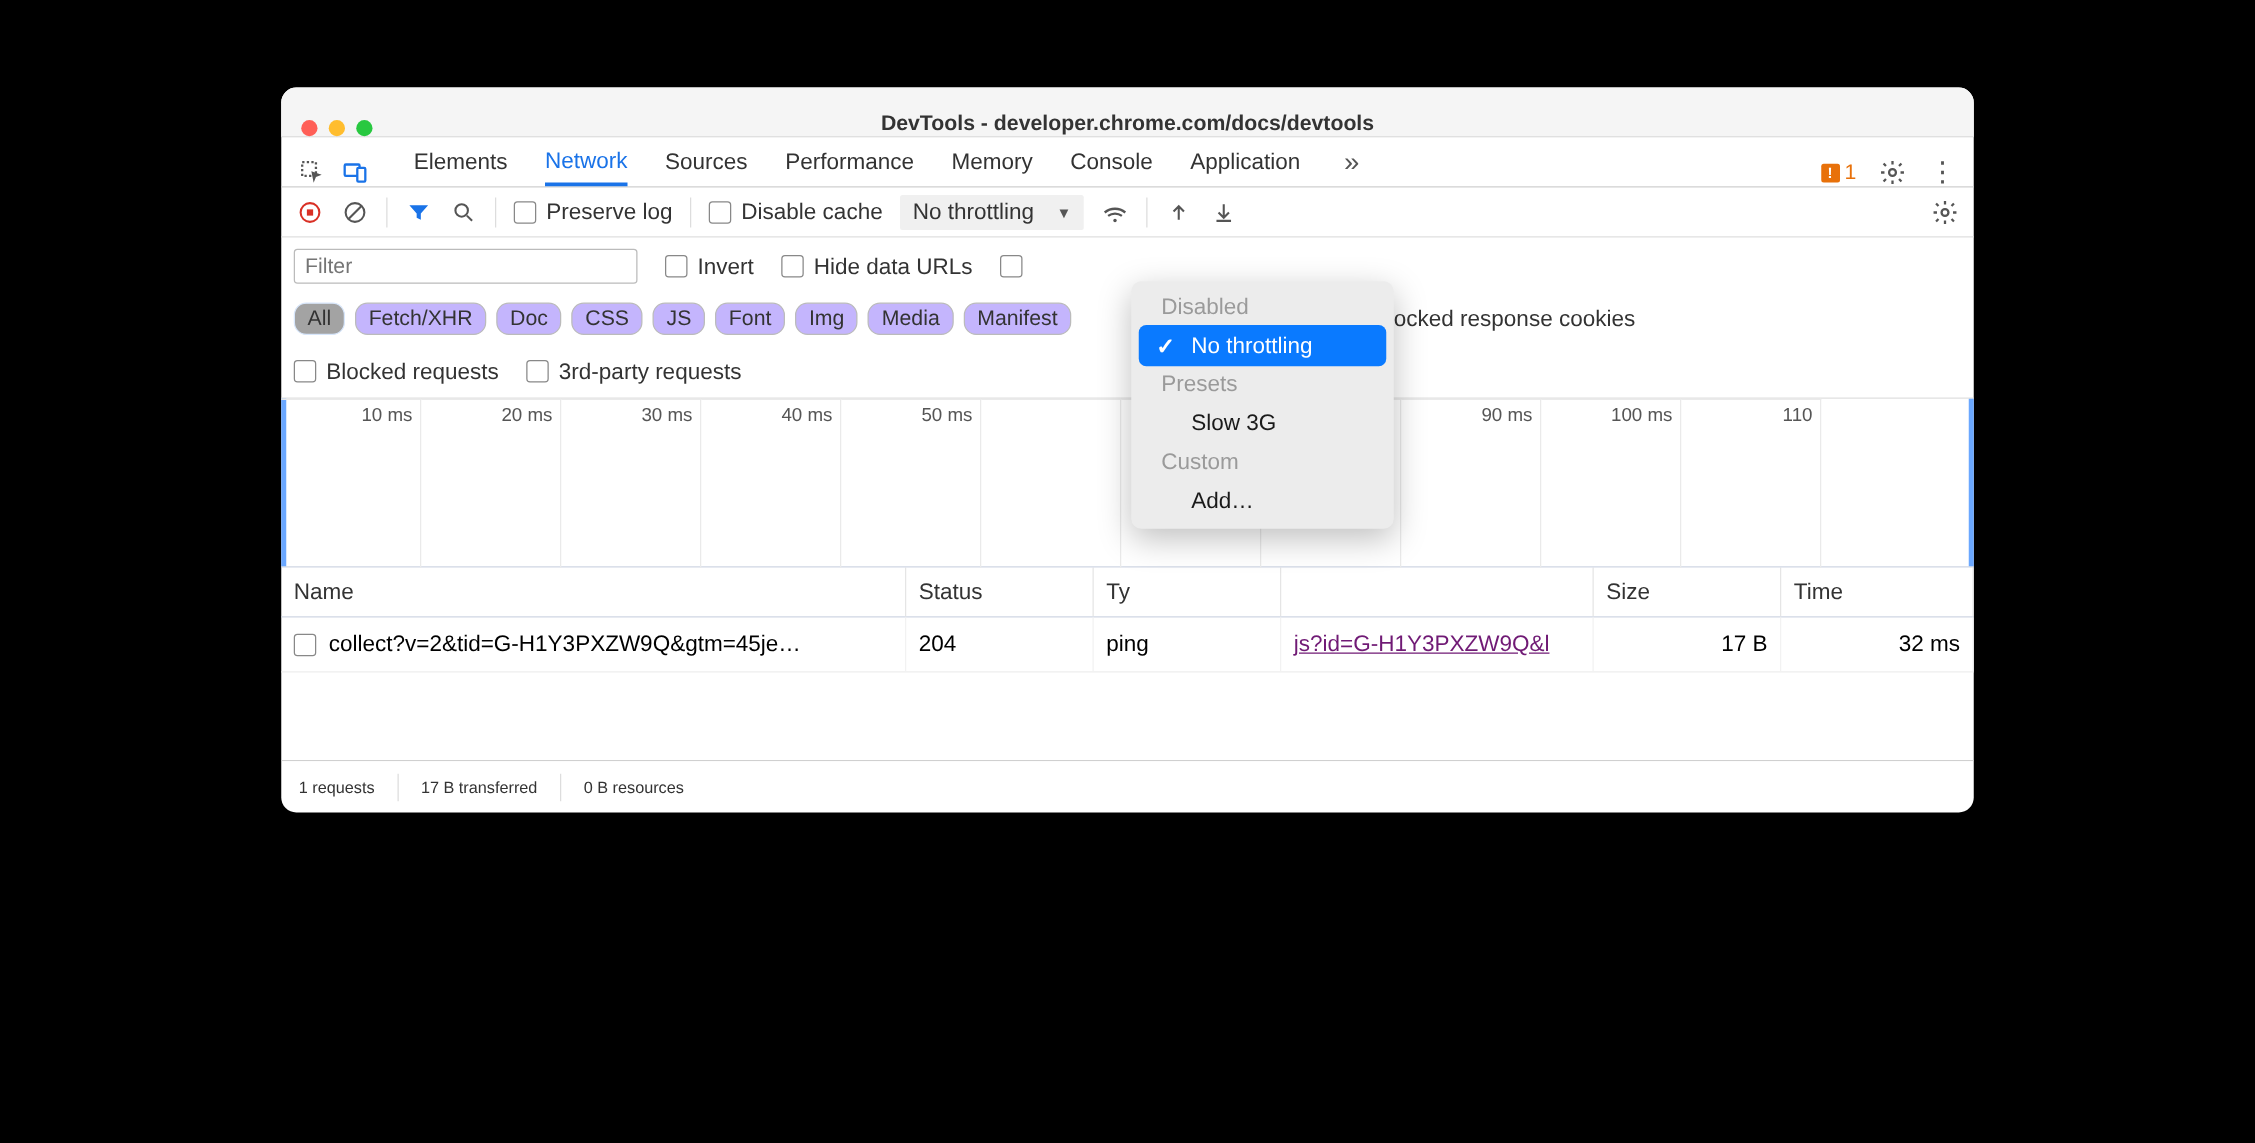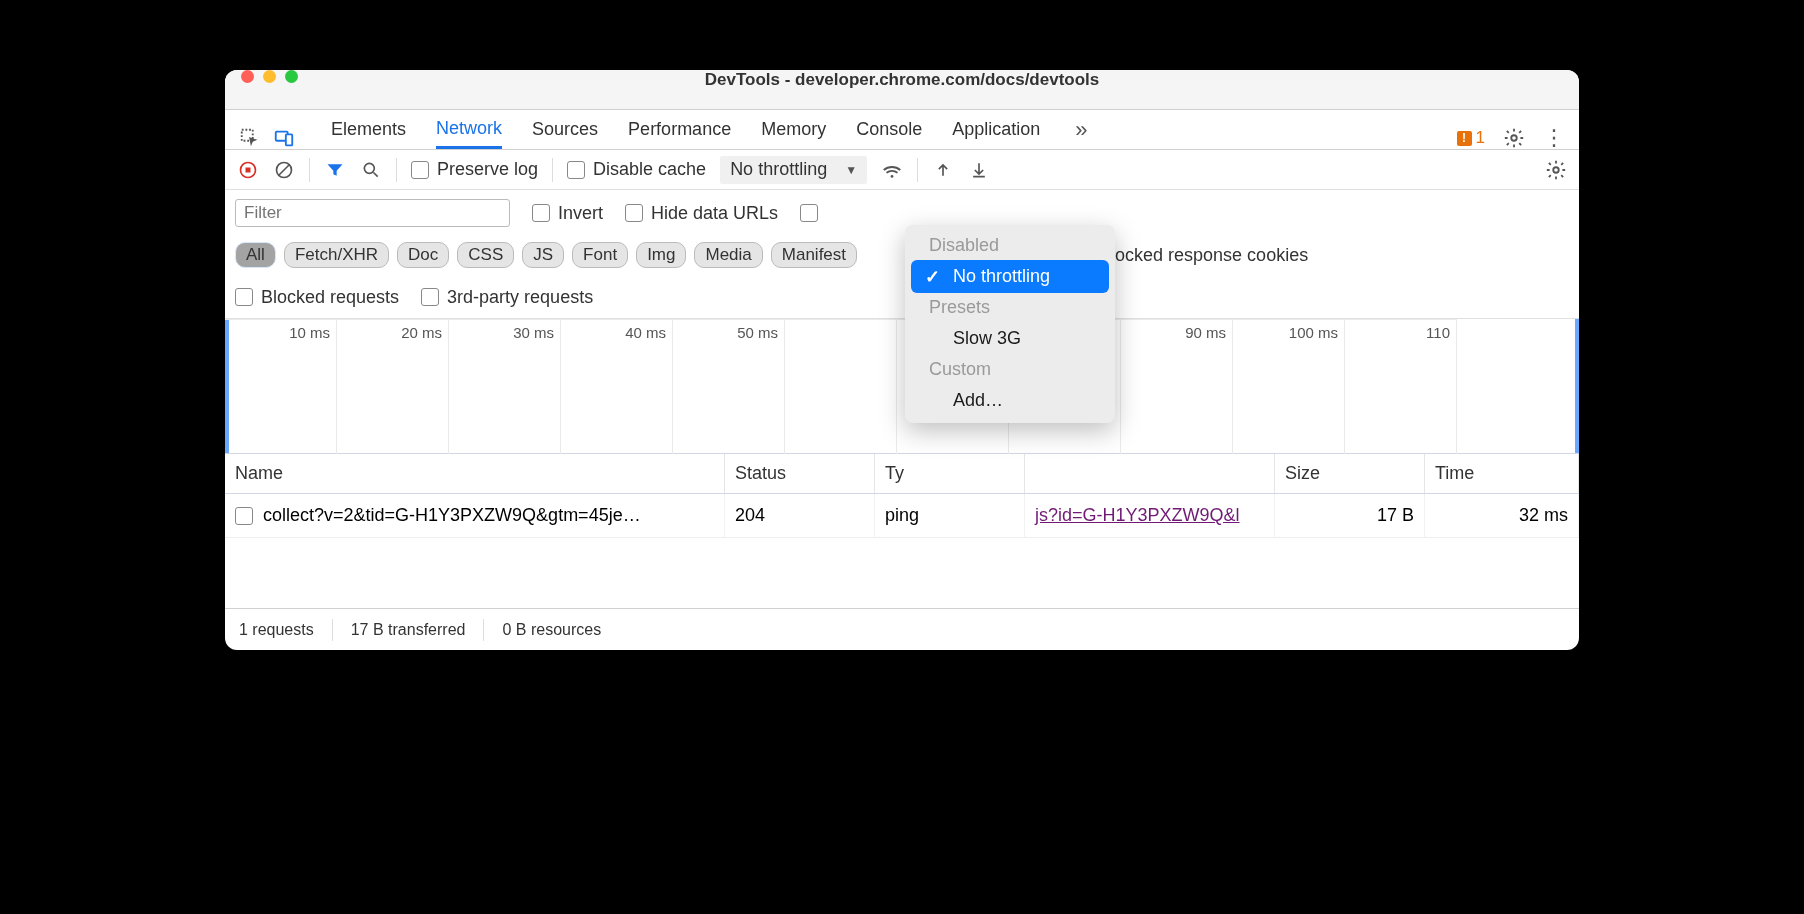--- a/index.html
+++ b/index.html
@@ -18,21 +18,21 @@
     width: 1354px;
     background: #fff;
     border-radius: 12px;
     overflow: visible;
     box-shadow: 0 10px 40px rgba(0,0,0,0.5);
     position: relative;
   }
   .titlebar {
     height: 40px;
     display: flex;
-    align-items: flex-start;
+    align-items: flex-end;
     background: #f5f5f5;
     border-bottom: 1px solid #d0d0d0;
     position: relative;
     border-top-left-radius: 12px;
     border-top-right-radius: 12px;
   }
   .traffic {
     display: flex;
     gap: 9px;
     padding-left: 16px;
@@ -151,21 +151,21 @@
     color: #aaa;
   }
   .filterbar .row2 {
     display: flex; align-items: center; gap: 8px; margin-top: 8px; height: 34px;
   }
   .pill {
     border: 1px solid #bbb;
     border-radius: 10px;
     padding: 2px 10px;
     font-size: 17px;
-    background: #e5e5e5;
+    background: #c4b5fd;
     white-space: nowrap;
   }
   .pill.active {
     background: #a3a3a3;
     border-color: #d7e6fb;
   }
   .filterbar .row3 {
     display: flex; align-items: center; gap: 22px; margin-top: 8px; height: 34px;
   }
 
@@ -225,21 +225,21 @@
   }
   .trow .td a { color: #701a75; text-decoration: underline; }
   .tbody-spacer { height: 70px; }
 
   .statusbar {
     height: 42px;
     border-top: 1px solid #d0d0d0;
     display: flex; align-items: center;
     padding: 0 14px;
     gap: 18px;
-    font-size: 16px;
+    font-size: 13px;
     color: #333;
     border-bottom-left-radius: 12px;
     border-bottom-right-radius: 12px;
   }
   .statusbar .vsep { width: 1px; height: 22px; background: #ddd; }
 
   
   .popover {
     position: absolute;
     top: 155px;

